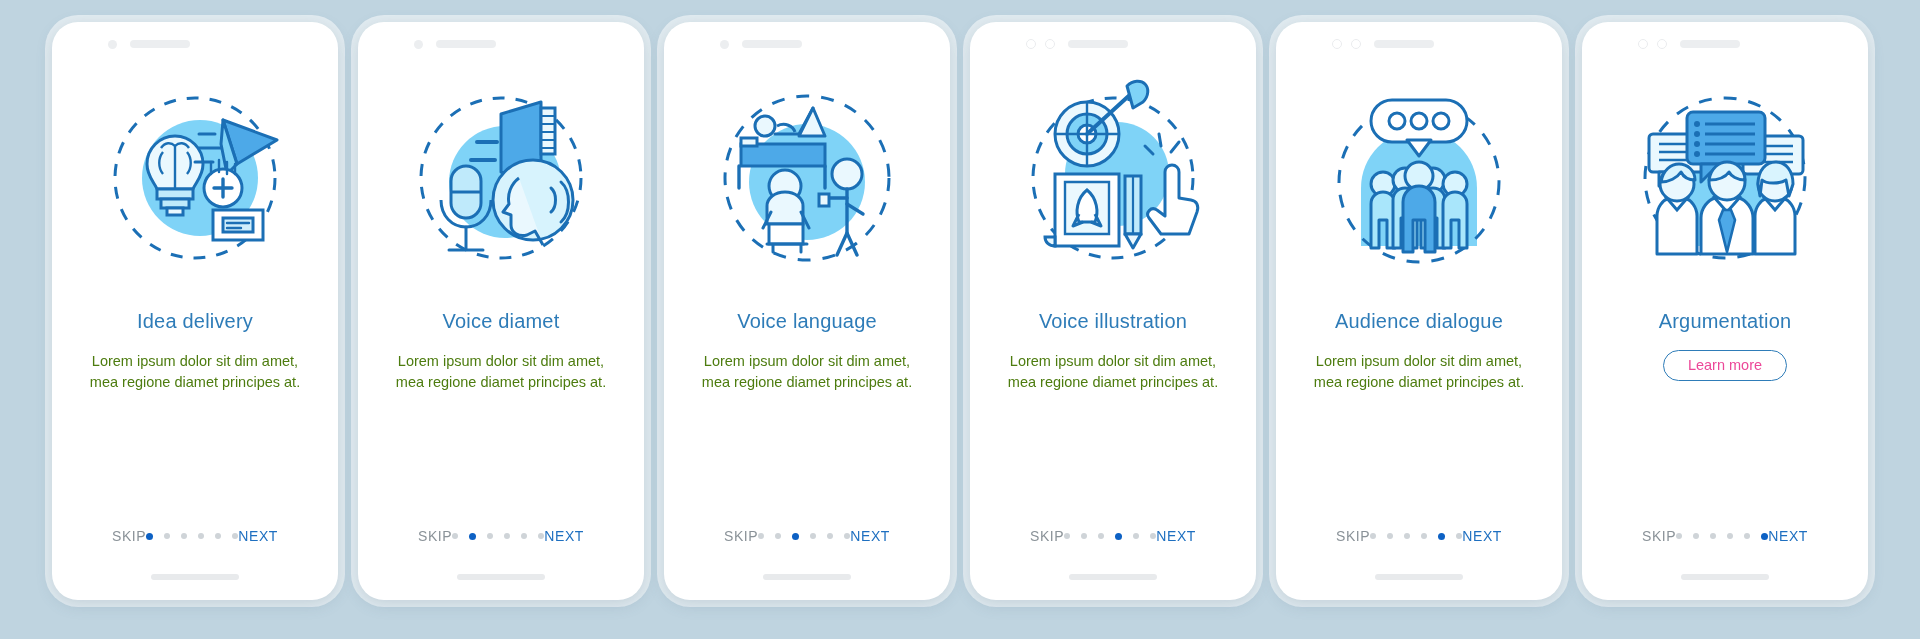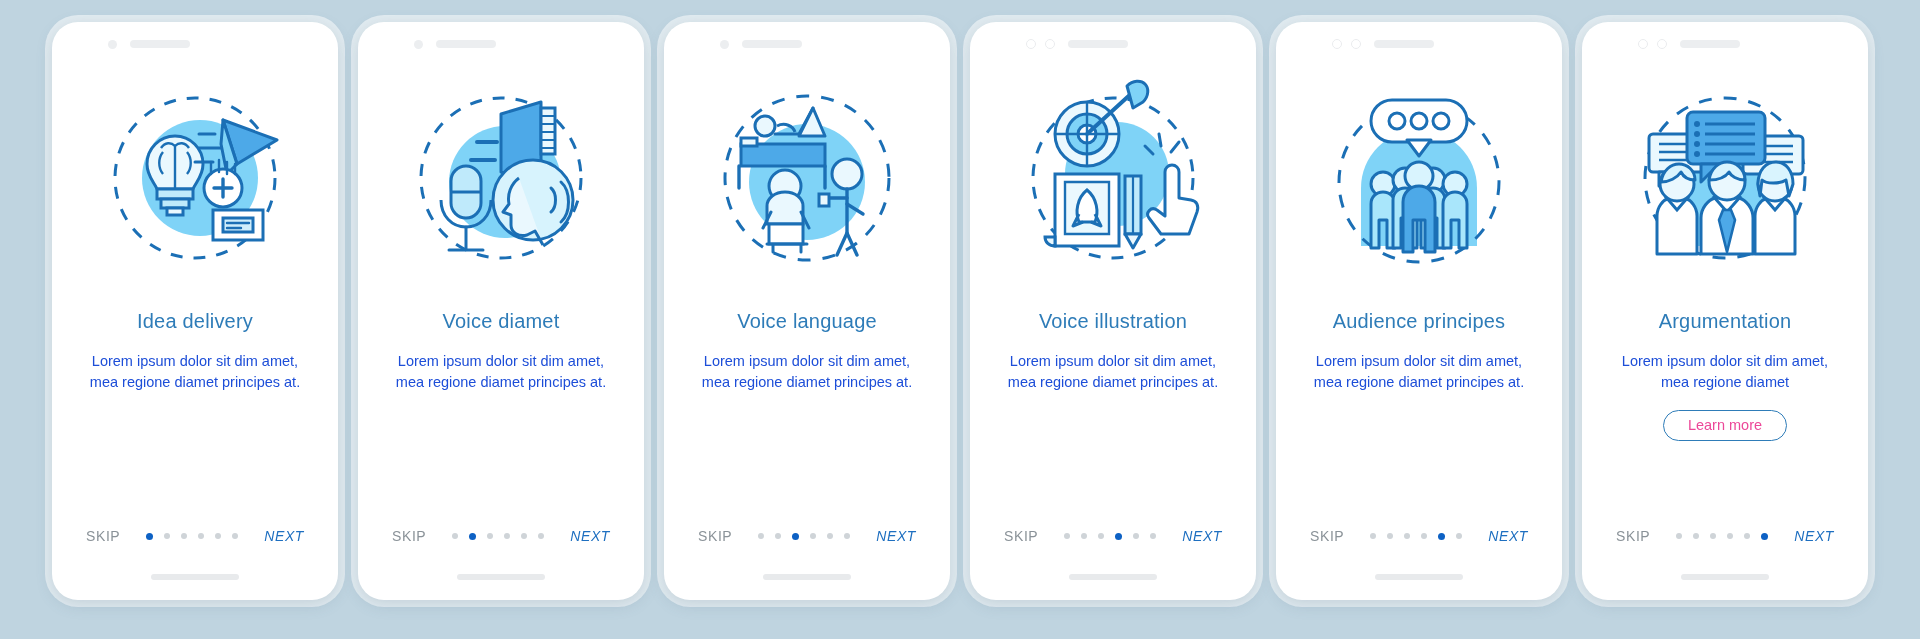--- a/index.html
+++ b/index.html
@@ -70,21 +70,21 @@
     font-size: 20px;
     color: #2e7cb8;
     font-weight: 400;
     text-align: center;
     margin-top: 26px;
     letter-spacing: .2px;
   }
   .desc {
     font-size: 14.5px;
     line-height: 21px;
-    color: #1d4ed8;
+    color: #4d7c0f;
     text-align: center;
     width: 216px;
     margin-top: 18px;
   }
   .learn-btn {
     margin-top: 17px;
     border: 1.6px solid #2e7cb8;
     color: #ec4899;
     background: transparent;
     border-radius: 20px;
@@ -94,33 +94,32 @@
     cursor: pointer;
     line-height: 1;
   }
   
   .nav {
     position: absolute;
     left: 0; right: 0;
     bottom: 56px;
     display: flex;
     align-items: center;
-    justify-content: space-between;
+    justify-content: center;
     padding: 0 34px;
   }
   .skip {
     font-size: 14px;
     color: #8a9298;
     letter-spacing: .6px;
   }
   .next {
     font-size: 14px;
     color: #1e6fc0;
     letter-spacing: .6px;
-    font-style: italic;
   }
   .dots { display: flex; align-items: center; gap: 11px; }
   .dot {
     width: 6px; height: 6px; border-radius: 50%;
     background: #cfd4d8;
   }
   .dot.active { background: #0d61c4; width: 7px; height: 7px; }
   .home-bar {
     position: absolute;
     bottom: 20px; left: 50%;
@@ -341,21 +340,21 @@
 
   <path d="M52 126c0-7 5-12 12-12s12 5 12 12v44h-8v-28h-8v28h-8z" fill="#a9e6fb" stroke="#1b6fb5" stroke-width="3" stroke-linejoin="round"></path>
   <path d="M74 122c0-7 5-12 12-12s12 5 12 12v48h-8v-30h-8v30h-8z" fill="#a9e6fb" stroke="#1b6fb5" stroke-width="3" stroke-linejoin="round"></path>
   <path d="M102 122c0-7 5-12 12-12s12 5 12 12v48h-8v-30h-8v30h-8z" fill="#a9e6fb" stroke="#1b6fb5" stroke-width="3" stroke-linejoin="round"></path>
   <path d="M124 126c0-7 5-12 12-12s12 5 12 12v44h-8v-28h-8v28h-8z" fill="#a9e6fb" stroke="#1b6fb5" stroke-width="3" stroke-linejoin="round"></path>
 
   <circle cx="100" cy="98" r="14" fill="#d9f4fe" stroke="#1b6fb5" stroke-width="3"></circle>
   <path d="M84 124c0-9 7-16 16-16s16 7 16 16v50h-10v-32h-12v32H84z" fill="#4da9e8" stroke="#1b6fb5" stroke-width="3" stroke-linejoin="round"></path>
 </svg>
       </div>
-      <div class="title">Audience principes</div>
+      <div class="title">Audience dialogue</div>
       <div class="desc">Lorem ipsum dolor sit dim amet, mea regione diamet principes at.</div>
       <div class="nav">
         <span class="skip">SKIP</span>
         <div class="dots">
           <span class="dot"></span>
           <span class="dot"></span>
           <span class="dot"></span>
           <span class="dot"></span>
           <span class="dot active"></span>
           <span class="dot"></span>
@@ -402,21 +401,20 @@
   <path d="M133 106c0-14 8-22 18-22s17 9 17 22l-4 12-3-16c-6 4-20 4-24 0l-2 16z" fill="#d9f4fe" stroke="#1b6fb5" stroke-width="3" stroke-linejoin="round"></path>
 
   <path d="M90 120c-7 2-14 10-14 20v36h52v-36c0-10-7-18-14-20z" fill="#fff" stroke="#1b6fb5" stroke-width="3" stroke-linejoin="round"></path>
   <path d="M88 118l14 16 14-16" stroke="#1b6fb5" stroke-width="3" fill="none"></path>
   <path d="M98 132h8l4 10-8 32-8-32z" fill="#4da9e8" stroke="#1b6fb5" stroke-width="2.6" stroke-linejoin="round"></path>
   <circle cx="102" cy="104" r="18" fill="#eaf8fe" stroke="#1b6fb5" stroke-width="3"></circle>
   <path d="M84 102c2-12 10-18 18-18s18 6 18 18c-8 0-14-4-16-8-4 6-12 8-20 8z" fill="#d9f4fe" stroke="#1b6fb5" stroke-width="3" stroke-linejoin="round"></path>
 </svg>
       </div>
       <div class="title">Argumentation</div>
-      <div class="desc">Lorem ipsum dolor sit dim amet, mea regione diamet</div>
       <button class="learn-btn">Learn more</button>
       <div class="nav">
         <span class="skip">SKIP</span>
         <div class="dots">
           <span class="dot"></span>
           <span class="dot"></span>
           <span class="dot"></span>
           <span class="dot"></span>
           <span class="dot"></span>
           <span class="dot active"></span>

